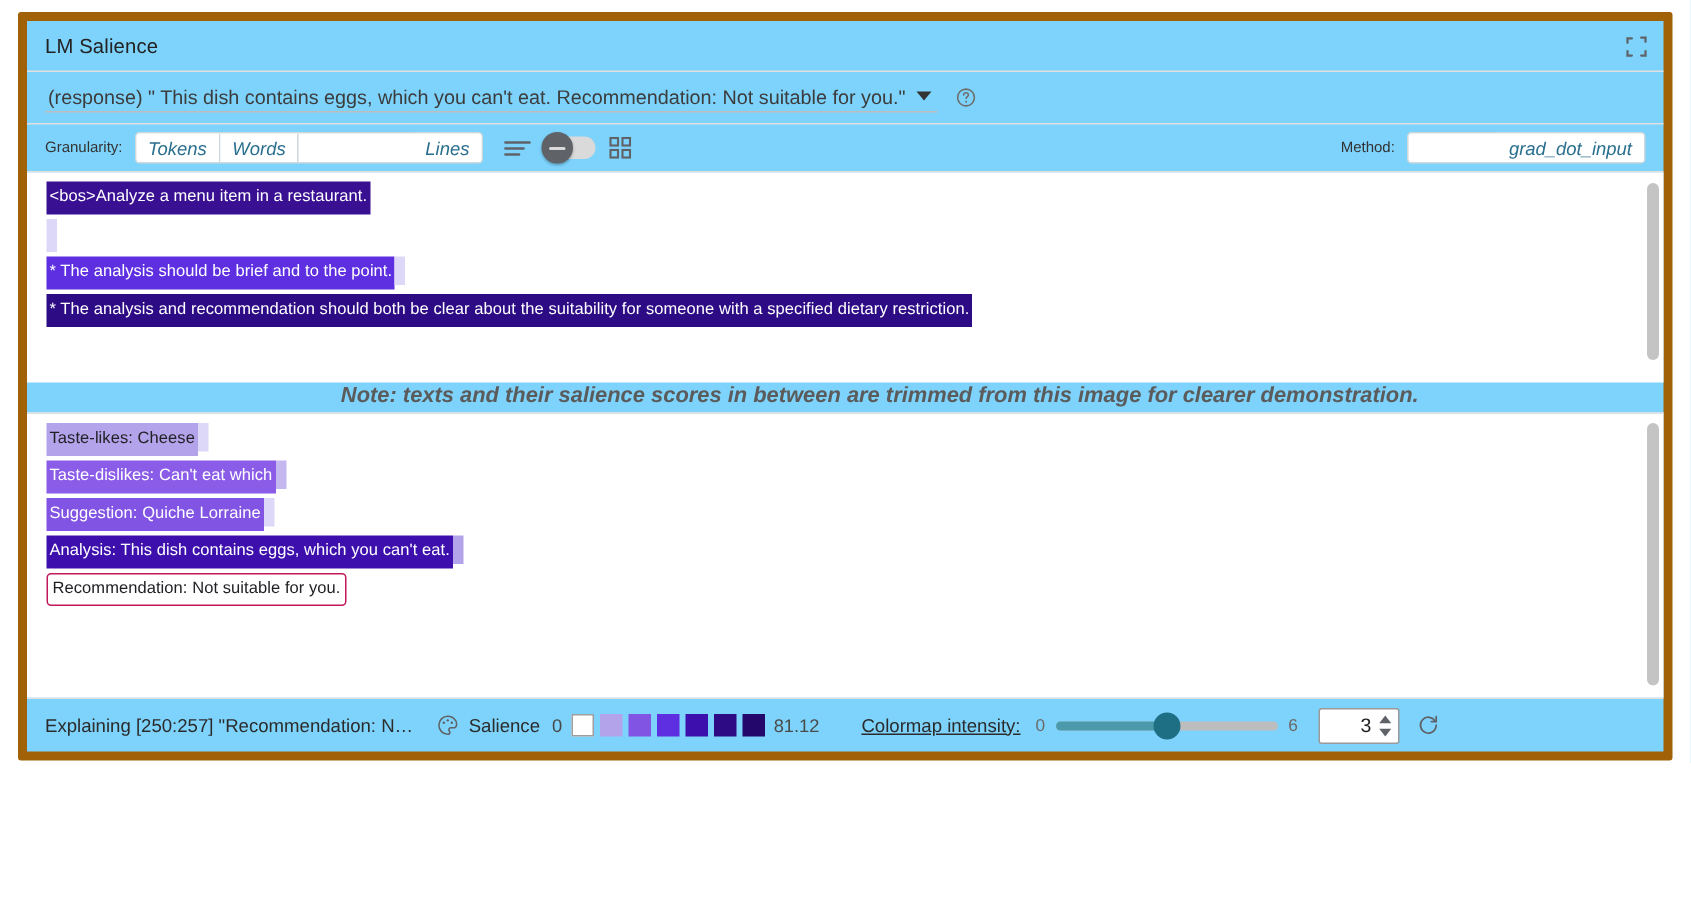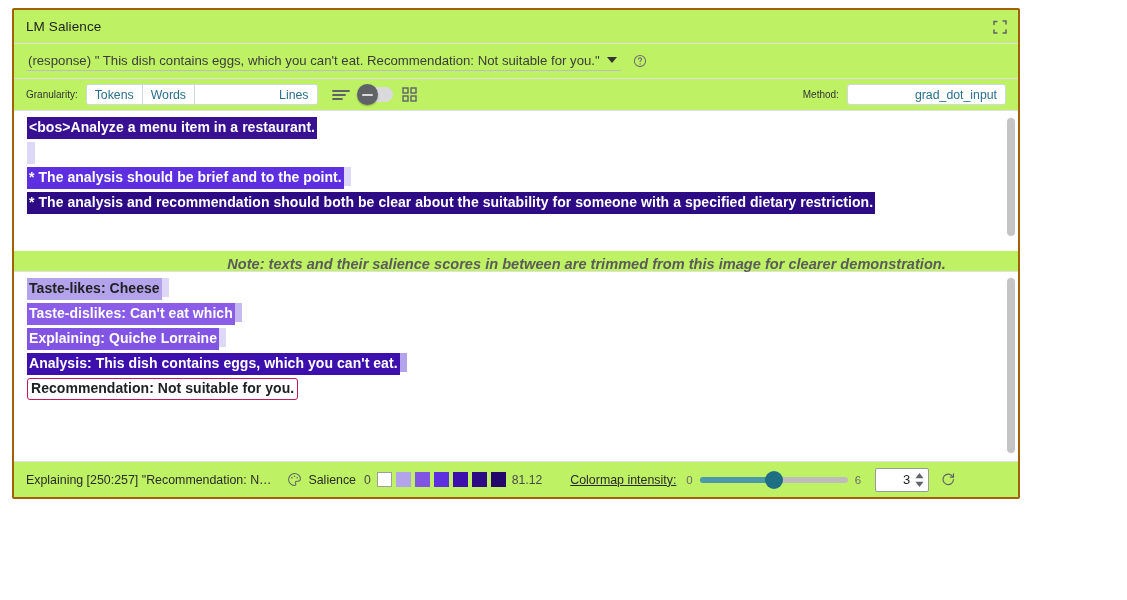--- a/index.html
+++ b/index.html
@@ -14,24 +14,24 @@
     width: 1127px; height: 600px;
     position: relative;
     background: #ffffff;
     overflow: hidden;
   }
 
   
   .module {
     position: absolute;
     left: 12px; top: 8px;
-    width: 1008px;
-    border: 2px solid #a16207;
+    width: 1103px;
+    border: 6px solid #a16207;
     border-radius: 2px;
-    background: #bef264;
+    background: #7dd3fc;
   }
 
   
   .titlebar {
     height: 34px;
     display: flex;
     align-items: center;
     padding: 0 10px 0 12px;
     border-bottom: 1px solid #e0e0e0;
   }
@@ -90,20 +90,21 @@
     margin-right: 8px;
     white-space: nowrap;
   }
   .segmented {
     display: inline-flex;
     border: 1px solid #cfd8dc;
     border-radius: 3px;
     overflow: hidden;
     height: 21px;
     background: #fff;
+    font-style: italic;
   }
   .seg {
     font-size: 12.3px;
     color: #2a6f8e;
     padding: 0 8px;
     display: flex; align-items: center;
     border-right: 1px solid #cfd8dc;
     background: #fff;
     cursor: pointer;
     white-space: nowrap;
@@ -152,25 +153,25 @@
   .text-panel .inner {
     padding: 6px 0 6px 0;
   }
   .seg-line {
     display: flex;
     align-items: flex-start;
     padding-left: 13px;
     height: 25px;
   }
   .hl {
-    font-size: 14px;
+    font-size: 11px;
     line-height: 19px;
     padding: 1px 2px 2px 2px;
     white-space: pre;
-    font-weight: 700;
+    font-weight: 400;
     letter-spacing: .05px;
   }
   .hl.sel {
     background: #fff !important;
     color: #202124 !important;
     border: 1.5px solid #c2185b;
     border-radius: 3px;
     padding: 0px 3px 1px 3px;
   }
   .gap {
@@ -355,21 +356,21 @@
       <div class="inner">
         <div class="seg-line">
           <span class="hl" style="background:#b3a3ea;color:#202124">Taste-likes: Cheese</span>
             <span class="gap" style="background:#ded8f8"></span>
         </div>
         <div class="seg-line">
           <span class="hl" style="background:#8a5ce8;color:#fff">Taste-dislikes: Can't eat which</span>
             <span class="gap" style="background:#c5b8f0"></span>
         </div>
         <div class="seg-line">
-          <span class="hl" style="background:#8254e4;color:#fff">Explaining: Quiche Lorraine</span>
+          <span class="hl" style="background:#8254e4;color:#fff">Suggestion: Quiche Lorraine</span>
             <span class="gap" style="background:#ded8f8"></span>
         </div>
         <div class="seg-line">
           <span class="hl" style="background:#3d10ad;color:#fff">Analysis: This dish contains eggs, which you can't eat.</span>
             <span class="gap" style="background:#b3a3ea"></span>
         </div>
         <div class="seg-line" style="height:28px">
           <span class="hl sel">Recommendation: Not suitable for you.</span>
         </div>
       </div>

